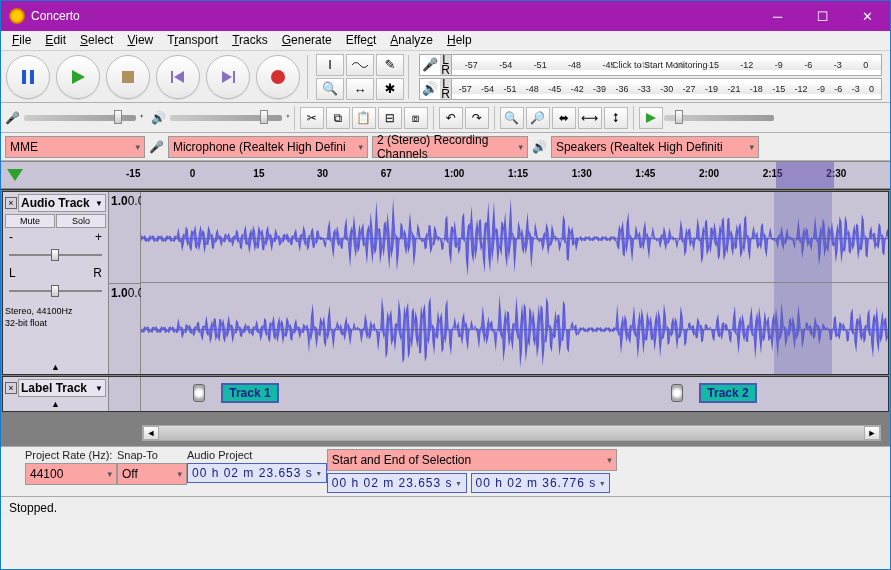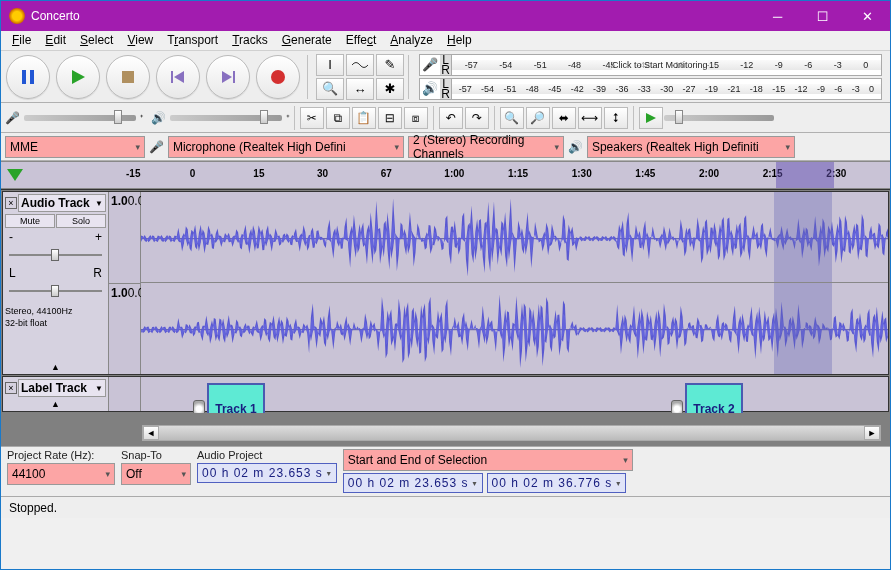--- a/index.html
+++ b/index.html
@@ -56,27 +56,27 @@
 .twave{flex:1;background:#c9c3d6;position:relative}
 .twave .ch{height:50%;border-bottom:1px solid #888;position:relative;overflow:hidden}
 .twave .ch:last-child{border-bottom:none}
 .twave .sel{position:absolute;top:0;bottom:0;background:rgba(100,100,180,.35)}
 .wave{position:absolute;inset:0}
 .labeltrack{height:36px}
 .labeltrack .tpanel{justify-content:flex-start}
 .labelarea{flex:1;background:#c9c3d6;position:relative}
 .labeltag{position:absolute;top:6px;display:flex;align-items:center}
 .labeltag .grip{width:12px;height:18px;background:radial-gradient(circle,#fff 30%,#aaa 70%);border:1px solid #666;border-radius:3px}
-.labeltag .txt{border:2px solid #4a5ab0;background:#5eead4;color:#1a2080;font-weight:bold;padding:17px 6px;font-size:12px;margin-left:2px}
+.labeltag .txt{border:2px solid #4a5ab0;background:#14b8a6;color:#1a2080;font-weight:bold;padding:1px 6px;font-size:12px;margin-left:16px}
 .bottompad{height:32px;background:#808080;position:relative}
 .hscroll{position:absolute;left:140px;right:8px;bottom:4px;height:16px;background:#e8e8e8;border:1px solid #aaa;display:flex}
 .hscroll .arr{width:16px;background:linear-gradient(180deg,#fff,#ddd);border:1px solid #aaa;text-align:center;font-size:9px;line-height:12px}
 .hscroll .track{flex:1;position:relative;border:none;margin:0}
 .hscroll .thumb{position:absolute;left:0;width:100%;height:100%;background:linear-gradient(180deg,#ddd,#bbb)}
-.selbar{height:50px;background:#eeeeee;border-top:1px solid #aaa;display:flex;padding:2px 6px;gap:6px}
+.selbar{height:50px;background:#eeeeee;border-top:1px solid #aaa;display:flex;padding:2px 24px;gap:0}
 .selgrp{display:flex;flex-direction:column;gap:2px;font-size:11px}
 .selgrp .lbl{font-size:11px;color:#222}
 .timebox{border:1px solid #5060c0;background:#e0e4f8;padding:2px 4px;font-family:"Segoe UI";font-size:13px;letter-spacing:1px;color:#1a2080;display:flex;align-items:center}
 .timebox .arr{font-size:8px;margin-left:4px;color:#555}
 .statusbar{height:22px;background:#eeeeee;border-top:1px solid #aaa;padding:2px 8px;font-size:11px;display:flex;align-items:center}
 </style>
 </head>
 <body>
 
 <div class="titlebar">
@@ -244,21 +244,21 @@
       <div class="thumb" style="left:10%"></div>
     </div>
 </div>
 
 <div class="toolrow tr3">
   <div class="combo" style="width:140px">
       <span>MME</span>
       <span class="arr">▾</span>
     </div>
   <span>🎤</span>
-  <div class="combo" style="width:236px">
+  <div class="combo" style="width:200px">
       <span>Microphone (Realtek High Defini</span>
       <span class="arr">▾</span>
     </div>
   <div class="combo" style="width:156px">
       <span>2 (Stereo) Recording Channels</span>
       <span class="arr">▾</span>
     </div>
   <span>🔊</span>
   <div class="combo" style="width:208px">
       <span>Speakers (Realtek High Definiti</span>
@@ -384,21 +384,21 @@
           <div class="thumb"></div>
         </div>
         <div class="arr">►</div>
     </div>
   </div>
 </div>
 
 <div class="selbar">
   <div class="selgrp">
     <div class="lbl">Project Rate (Hz):</div>
-    <div class="combo" style="width:108px">
+    <div class="combo" style="width:92px">
         <span>44100</span>
         <span class="arr">▾</span>
       </div>
   </div>
   <div class="selgrp">
     <div class="lbl">Snap-To</div>
     <div class="combo" style="width:70px">
         <span>Off</span>
         <span class="arr">▾</span>
       </div>

